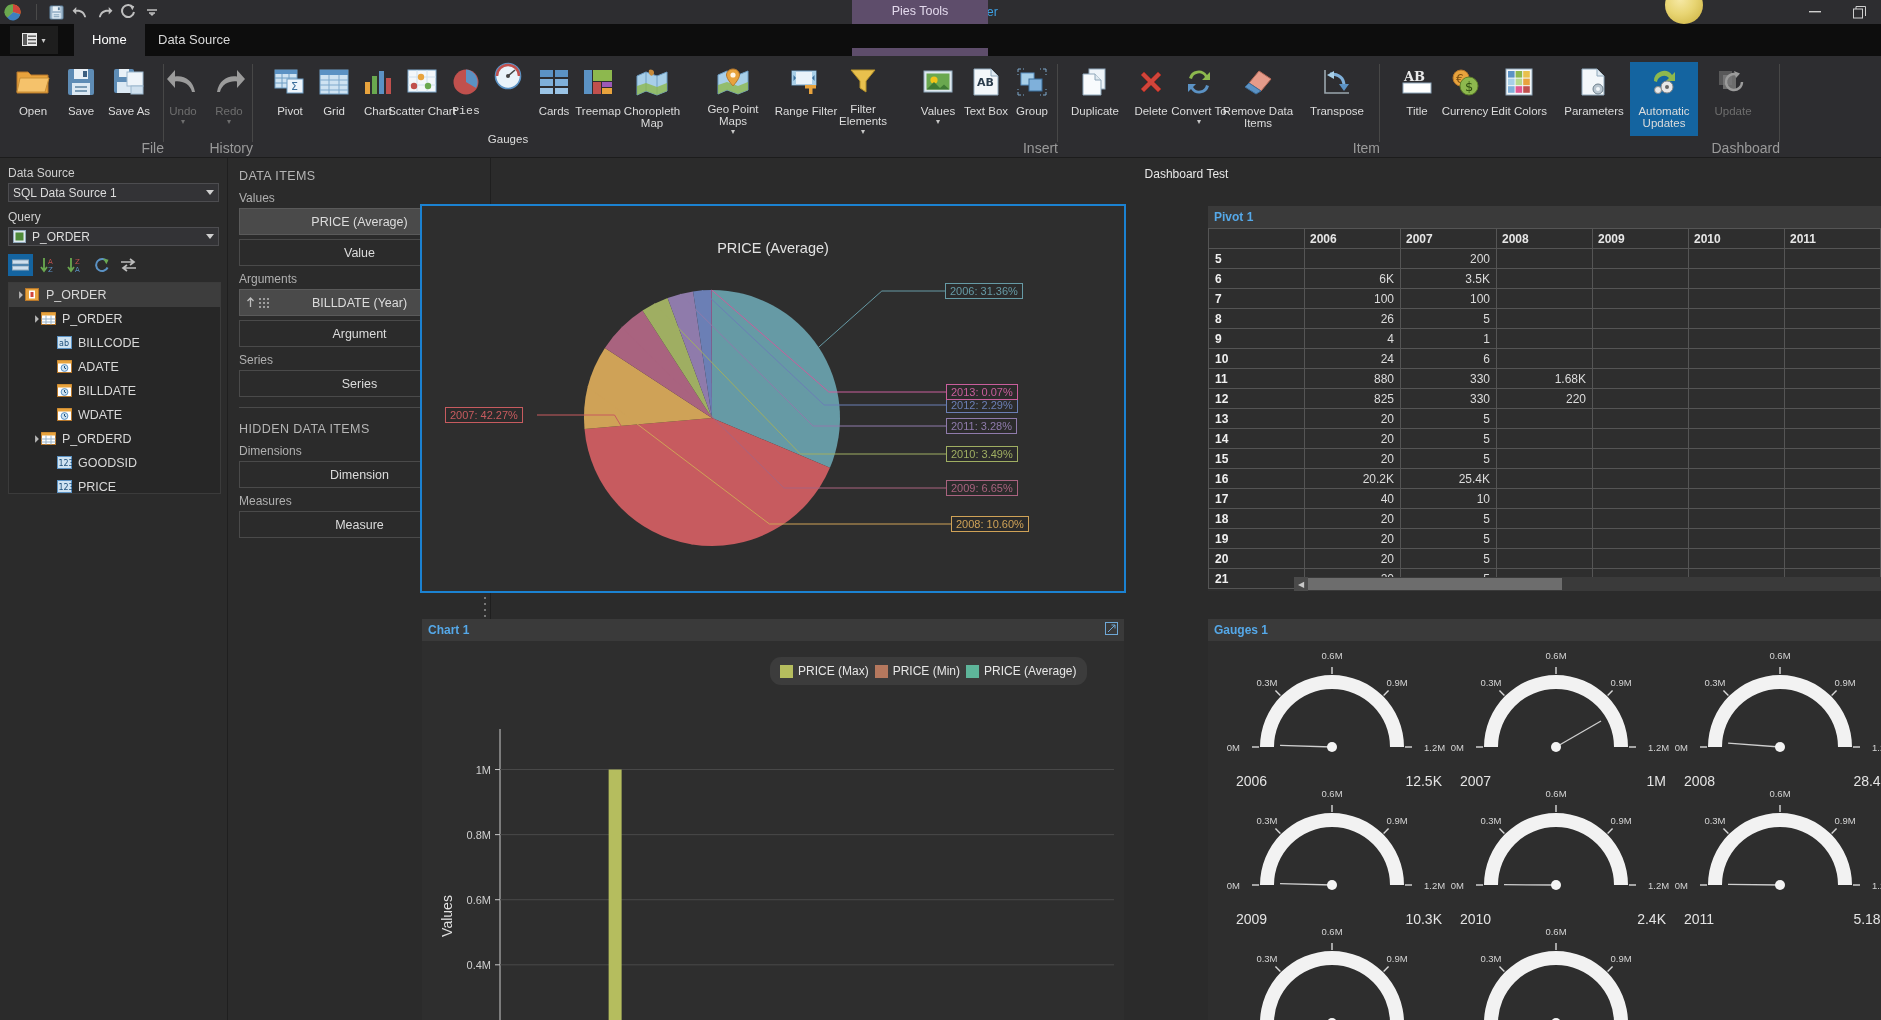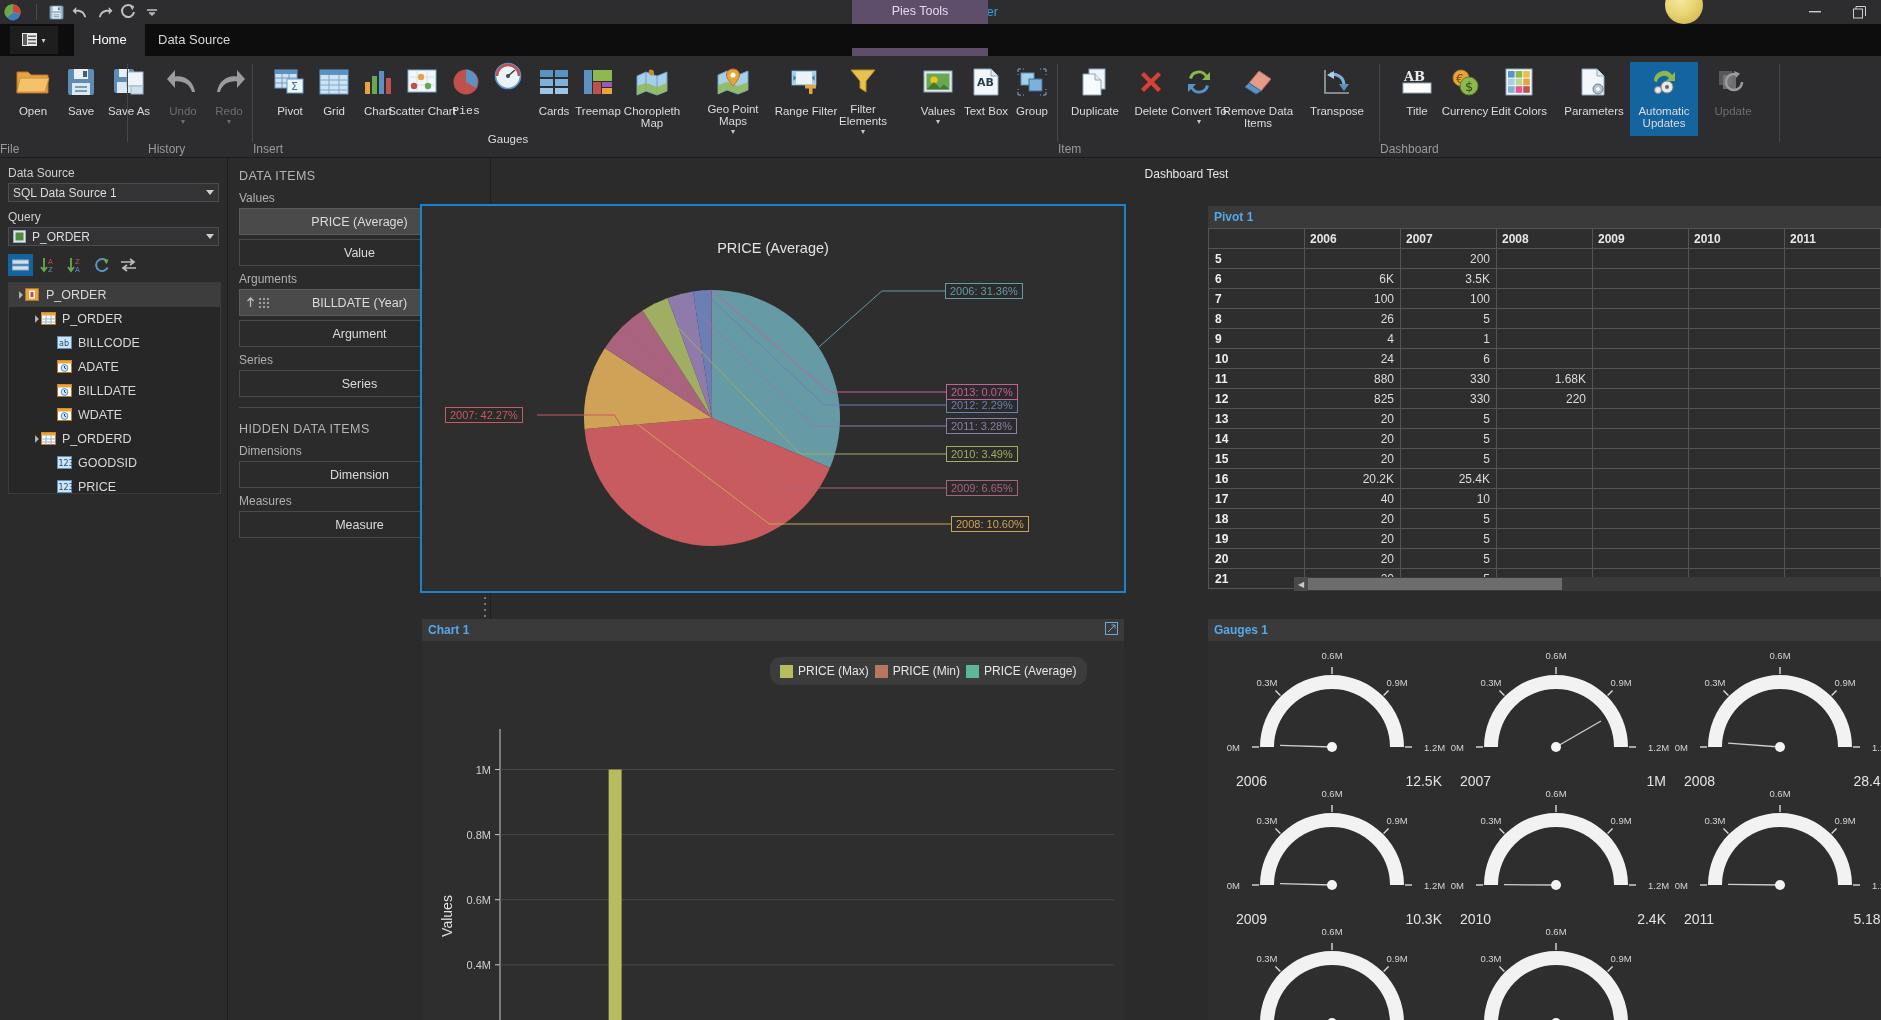--- a/index.html
+++ b/index.html
@@ -36,21 +36,21 @@
   .appmenu { position:absolute; left:10px; top:2px; width:48px; height:28px; display:flex; align-items:center; justify-content:center;
              background:#1e1e1e; cursor:pointer; gap:3px; }
   .tab { position:absolute; top:0; height:32px; line-height:32px; padding:0 18px; font-size:13px; color:#d9d9d9; cursor:pointer; }
   .tab.active { background:#2d2d30; color:#ffffff; }
   .ctxtabs { position:absolute; left:852px; top:24px; width:136px; height:32px; background:#5e4d6b; }
   .ctxtab { position:absolute; top:0; height:32px; line-height:32px; font-size:12.5px; color:#e8e0f0; cursor:pointer; }
 
   
   .ribbon { position:absolute; left:0; top:56px; width:1881px; height:102px; background:#2d2d30; border-bottom:1px solid #1c1c1c; }
   .rgroup { position:absolute; top:0; height:102px; }
-  .rgroup .glabel { position:absolute; bottom:2px; width:100%; text-align:left; font-size:12px; color:#9a9a9a; }
+  .rgroup .glabel { position:absolute; bottom:2px; width:100%; text-align:right; font-size:14px; color:#9a9a9a; }
   .rgroup .gsep { position:absolute; right:0; top:8px; width:1px; height:78px; background:#474747; }
   .rbtn { position:absolute; top:6px; width:62px; height:74px; display:flex; flex-direction:column; align-items:center;
           cursor:pointer; }
   .rbtn .ic { height:40px; display:flex; align-items:center; justify-content:center; }
   .rbtn .lb { font-size:11.5px; color:#dcdcdc; text-align:center; line-height:12px; margin-top:3px; width:72px; }
   .rbtn.dis .lb { color:#6e6e6e; }
   .rbtn.sel { background:#1464a0; }
   .caret { font-size:8px; color:#c8c8c8; }
   .caret.dis { color:#6e6e6e; }
 
@@ -204,21 +204,21 @@
     <div class="tab active" style="left:74px;">Home</div>
     <div class="tab" style="left:140px;">Data Source</div>
     <div class="ctxtabs">
       <div class="ctxtab" style="left:16px;">Data</div>
       <div class="ctxtab" style="left:76px;">Design</div>
     </div>
   </div>
 
   <div class="ribbon">
 
-    <div class="rgroup" style="left:0; width:128px;">
+    <div class="rgroup" style="left:0; width:164px;">
       <div class="rbtn" style="left:2px;">
         <span class="ic">
           <svg width="34" height="30" viewBox="0 0 34 30">
               <path d="M1 5 h11 l3 3 h17 v18 H1 Z" fill="#e8a33d" stroke="#b5762a"></path>
               <path d="M4 11 h29 l-4 14 H1 Z" fill="#f5c26b" stroke="#c98f36"></path>
             </svg>
         </span>
         <span class="lb">Open</span>
       </div>
       <div class="rbtn" style="left:50px;">

